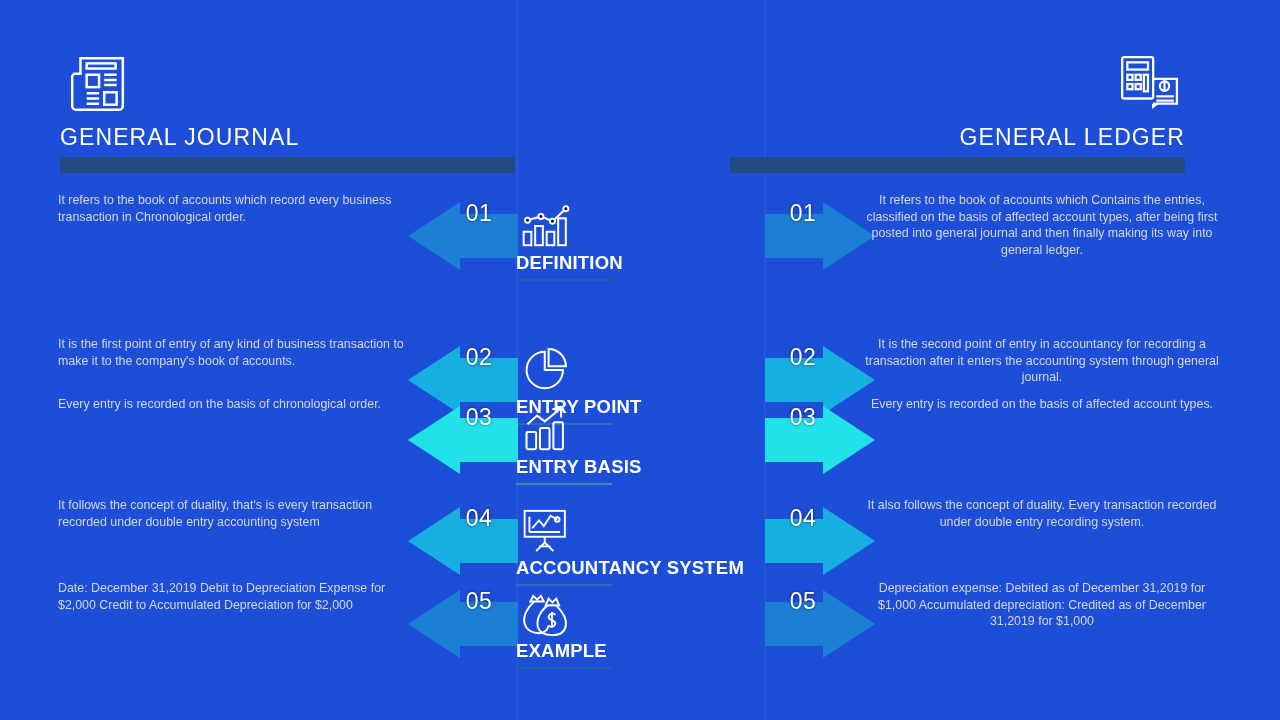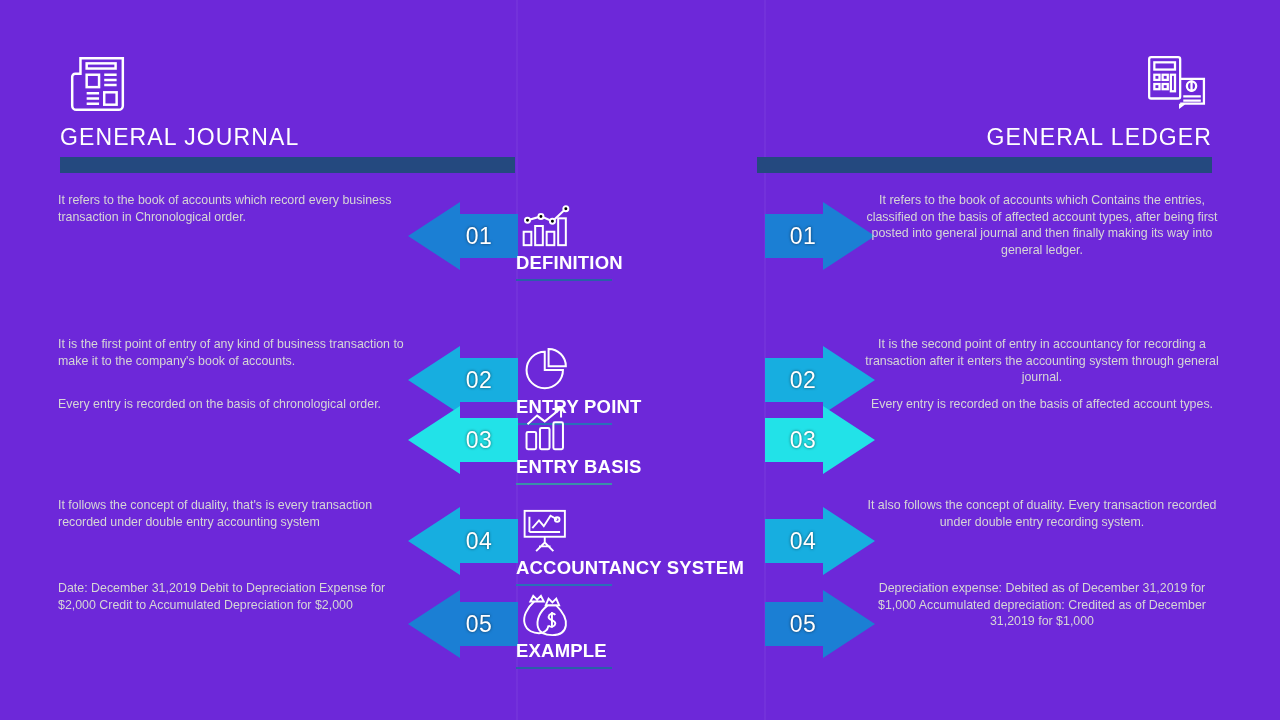--- a/index.html
+++ b/index.html
@@ -10,42 +10,42 @@
     height: 720px;
     background: #000000;
     overflow: hidden;
     font-family: "Liberation Sans", sans-serif;
   }
 
   #slide {
     position: relative;
     width: 1280px;
     height: 720px;
-    background: #6d28d9;
+    background: #1d4ed8;
   }
 
   
   .divider {
     position: absolute;
     top: 0;
     width: 2px;
     height: 720px;
     background: linear-gradient(to right, rgba(255,255,255,0.00), rgba(255,255,255,0.085), rgba(255,255,255,0.00));
   }
   .divider.left  { left: 516px; }
   .divider.right { left: 764px; }
 
   
   .header {
     position: absolute;
     top: 52px;
     width: 455px;
   }
   .header.left  { left: 60px;  text-align: left; }
-  .header.right { left: 757px; text-align: right; }
+  .header.right { left: 730px; text-align: right; }
 
   .header-icon {
     height: 62px;
     display: block;
   }
   .header.left .header-icon  { margin-left: 6px; }
   .header.right .header-icon { margin-left: auto; margin-right: 2px; }
 
   .header-title {
     color: #ffffff;
@@ -83,21 +83,21 @@
   .side-text.left  { left: 58px;  text-align: left;  }
   .side-text.right { left: 862px; text-align: center; }
 
   
   .arrow {
     position: absolute;
     top: 8px;
     width: 112px;
     height: 72px;
     display: flex;
-    align-items: center;
+    align-items: flex-start;
     justify-content: center;
     color: #ffffff;
     font-size: 23px;
     letter-spacing: 0.5px;
   }
   .arrow.left  { left: 406px; }
   .arrow.right { left: 765px; }
 
   .arrow .shape {
     position: absolute;

